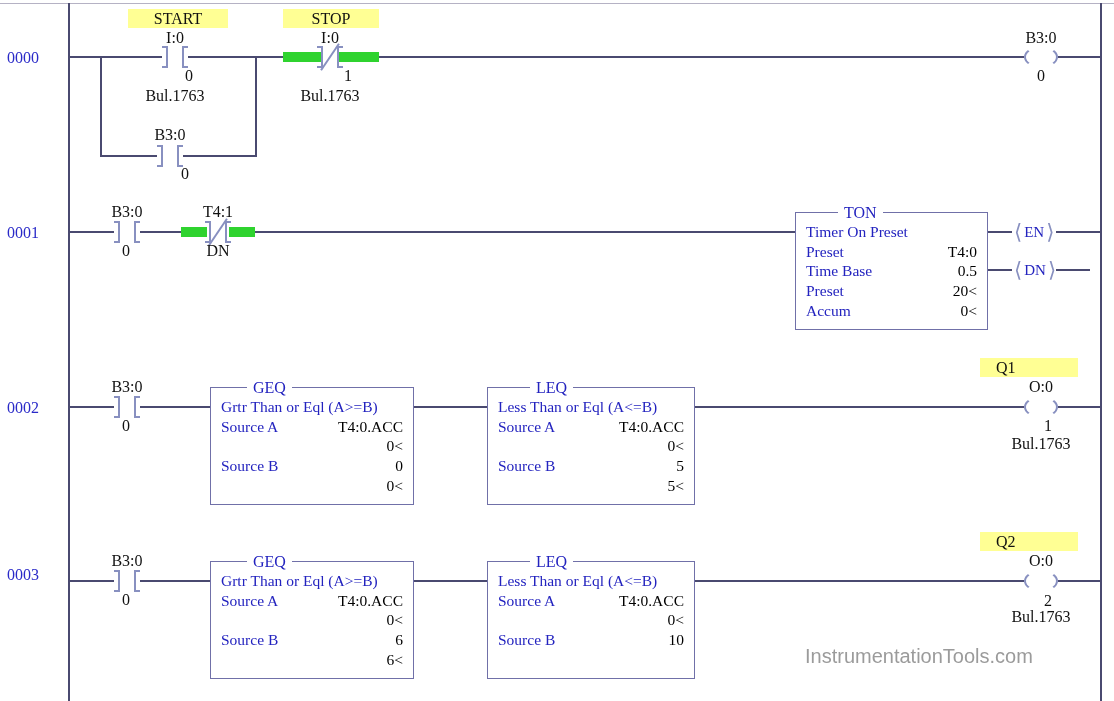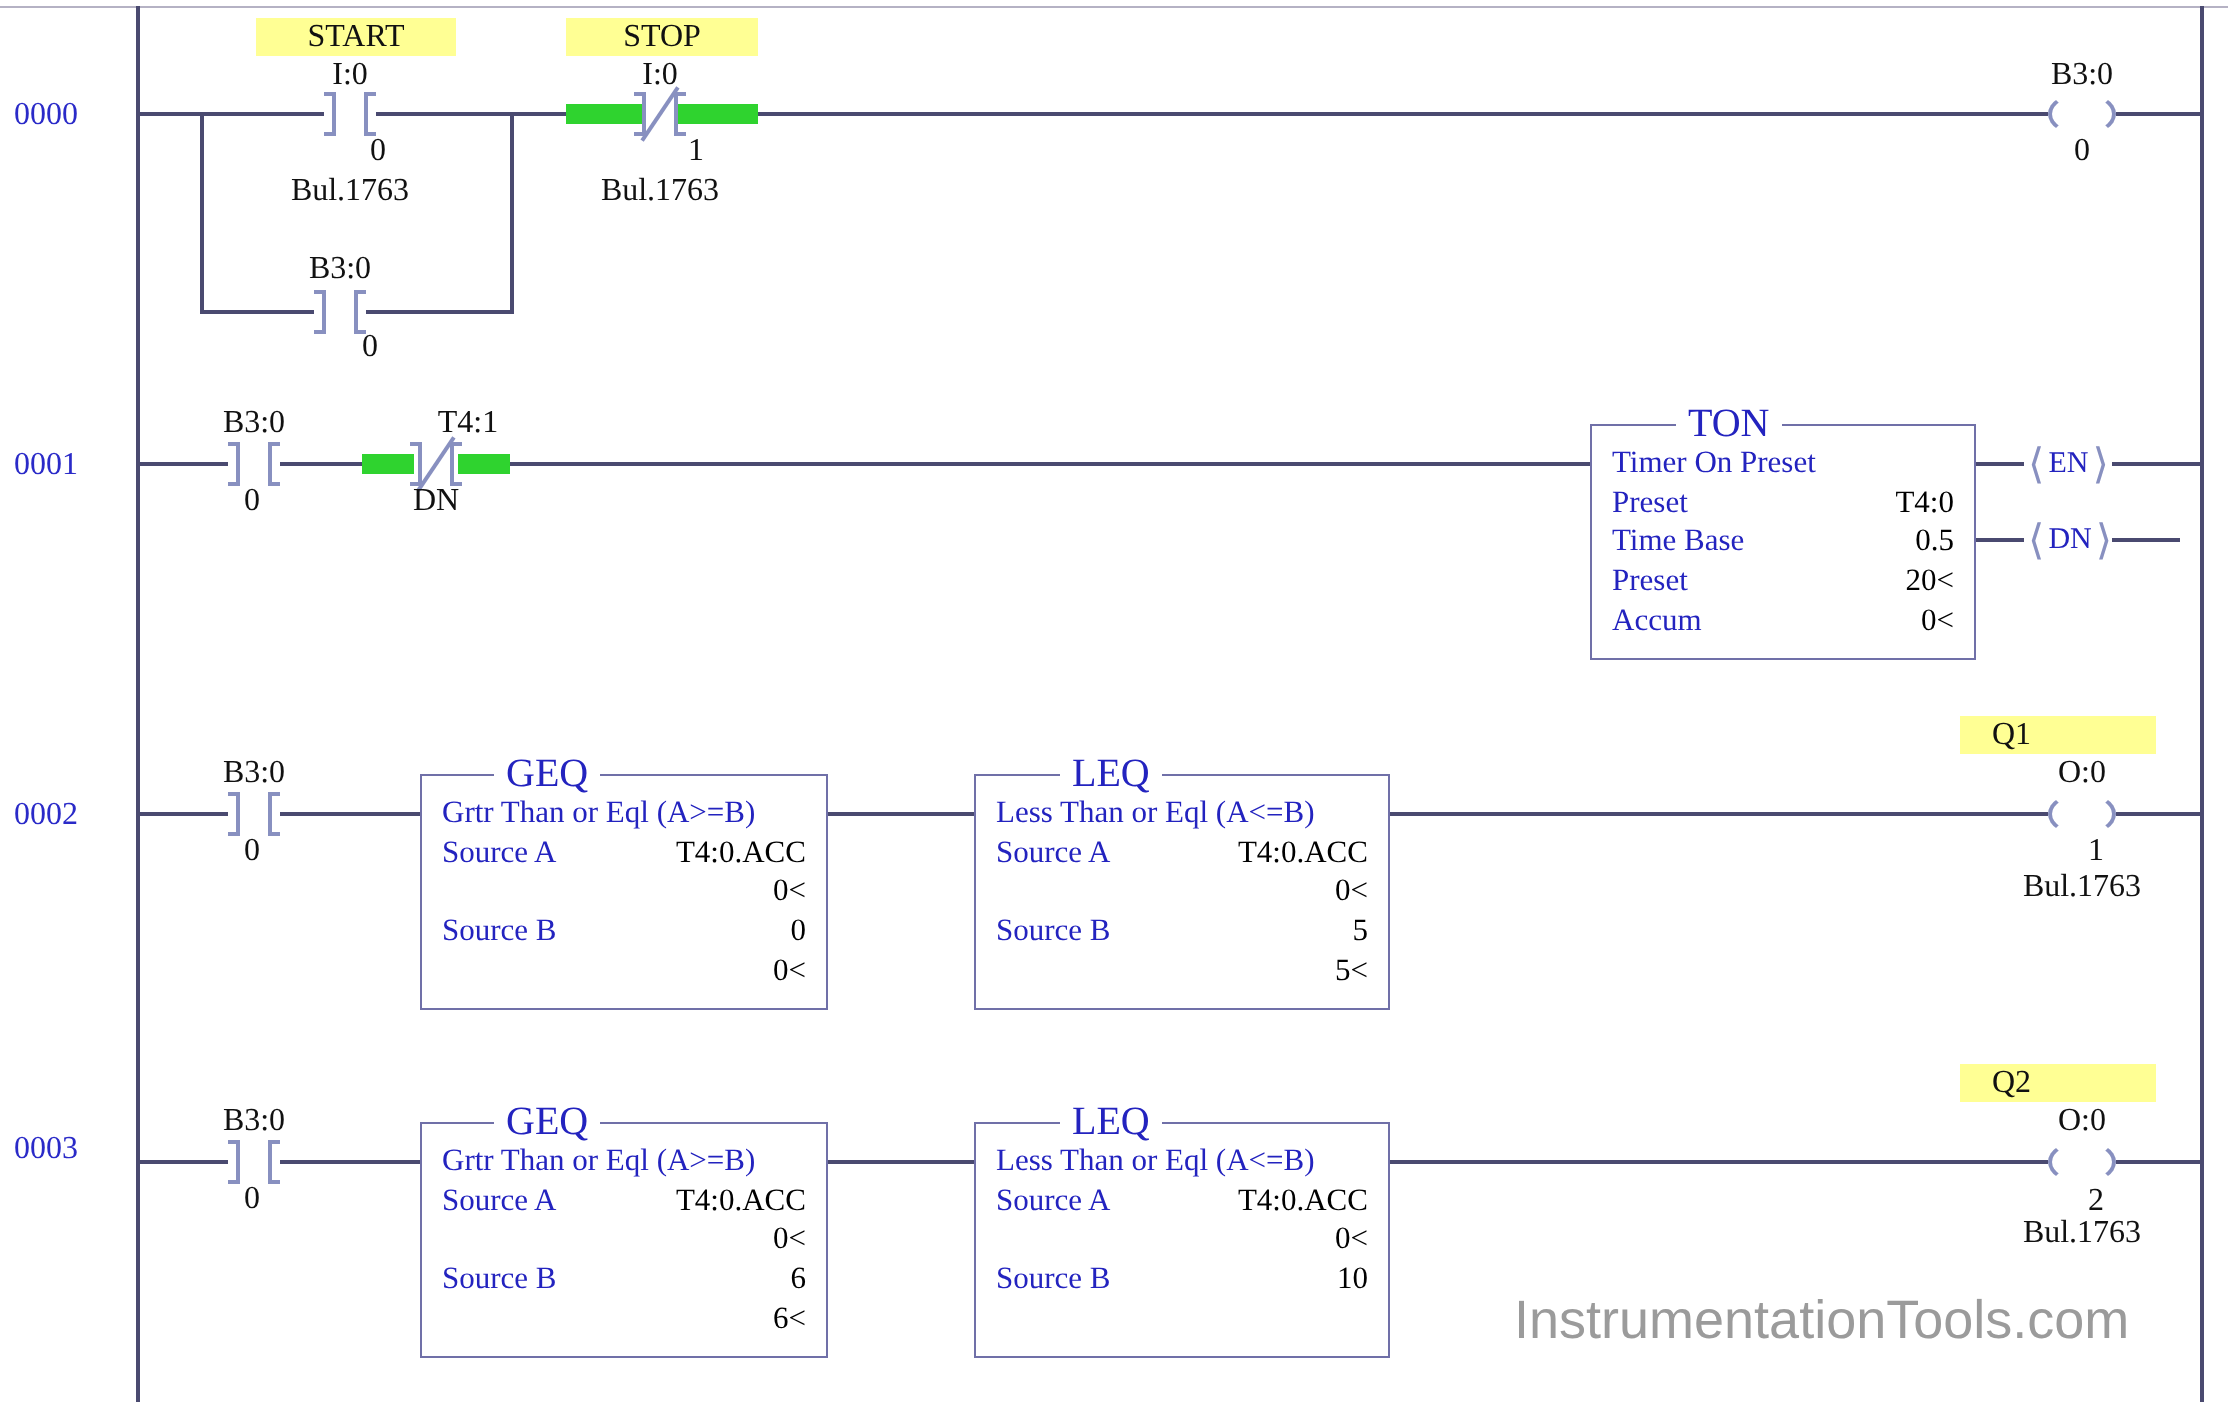--- a/index.html
+++ b/index.html
@@ -21,25 +21,25 @@
   .cb    { position:absolute; top:0; bottom:0; width:6px; box-sizing:border-box; }
   .cbl   { left:0;  border-top:2px solid var(--sym,#8890c0); border-bottom:2px solid var(--sym,#8890c0); border-right:2px solid var(--sym,#8890c0); }
   .cbr   { right:0; border-top:2px solid var(--sym,#8890c0); border-bottom:2px solid var(--sym,#8890c0); border-left:2px solid var(--sym,#8890c0); }
   .slash { position:absolute; left:12px; top:-5px; width:2px; height:32px; background:var(--sym,#8890c0); transform:rotate(34deg); }
   .gbar  { position:absolute; height:10px; background:var(--green,#2fd32f); }
   .coil  { position:absolute; width:34px; height:22px; box-sizing:border-box;
            border:2px solid var(--sym,#8890c0); border-top-color:transparent; border-bottom-color:transparent; border-radius:50%; }
   .scoil { position:absolute; height:22px; display:flex; align-items:center; font-size:15px; color:var(--blue2,#1a1a8c); }
   .scoil .br { color:var(--sym,#8890c0); font-size:21px; line-height:20px; font-family:"DejaVu Sans", sans-serif; padding:0 2px; }
   .block { position:absolute; box-sizing:border-box; border:1px solid var(--border,#7070a8); background:#fff; padding-top:9px; }
-  .btitle{ position:absolute; top:-9px; background:#fff; padding:0 6px; color:var(--blue2,#2323bf); font-size:20px; line-height:17px; }
+  .btitle{ position:absolute; top:-9px; background:#fff; padding:0 6px; color:var(--blue2,#2323bf); font-size:16px; line-height:17px; }
   .brow  { display:flex; align-items:center; height:19.8px; padding:0 10px; font-size:15.5px; }
   .bl    { color:var(--blue2,#2323bf); }
   .bv    { color:#000000; margin-left:auto; }
-  .wm    { position:absolute; font-family:"Liberation Sans", sans-serif; font-size:27px; color:var(--gray,#9b9b9b); }
+  .wm    { position:absolute; font-family:"Liberation Sans", sans-serif; font-size:20px; color:var(--gray,#9b9b9b);margin-left:48px; }
 </style>
 </head>
 <body>
 
 <div class="canvas">
 
   <div class="tline" style="left:0;top:3px;width:1114px;"></div>
   <div class="vwire" style="left:68px;top:3px;height:698px;"></div>
   <div class="vwire" style="left:1100px;top:3px;height:698px;"></div>
 
@@ -95,21 +95,21 @@
   <div class="wire" style="left:988px;top:269px;width:24px;"></div>
   <div class="wire" style="left:1056px;top:269px;width:34px;"></div>
 
   <div class="lbl" style="left:87px;top:203px;width:80px;">B3:0</div>
   <div class="contact" style="left:114px;top:221px;">
     <span class="cb cbl"></span>
     <span class="cb cbr"></span>
   </div>
   <div class="bit ctr" style="left:104px;top:242px;width:44px;">0</div>
 
-  <div class="lbl" style="left:194px;top:203px;width:80px;">T4:1</div>
+  <div class="lbl" style="left:178px;top:203px;width:80px;">T4:1</div>
   <div class="gbar" style="left:181px;top:227px;width:26px;"></div>
   <div class="gbar" style="left:229px;top:227px;width:26px;"></div>
   <div class="contact" style="left:205px;top:221px;">
     <span class="cb cbl"></span>
     <span class="cb cbr"></span>
     <span class="slash"></span>
   </div>
   <div class="bit ctr" style="left:196px;top:242px;width:44px;">DN</div>
 
   <div class="block" style="left:795px;top:212px;width:193px;height:118px;">

